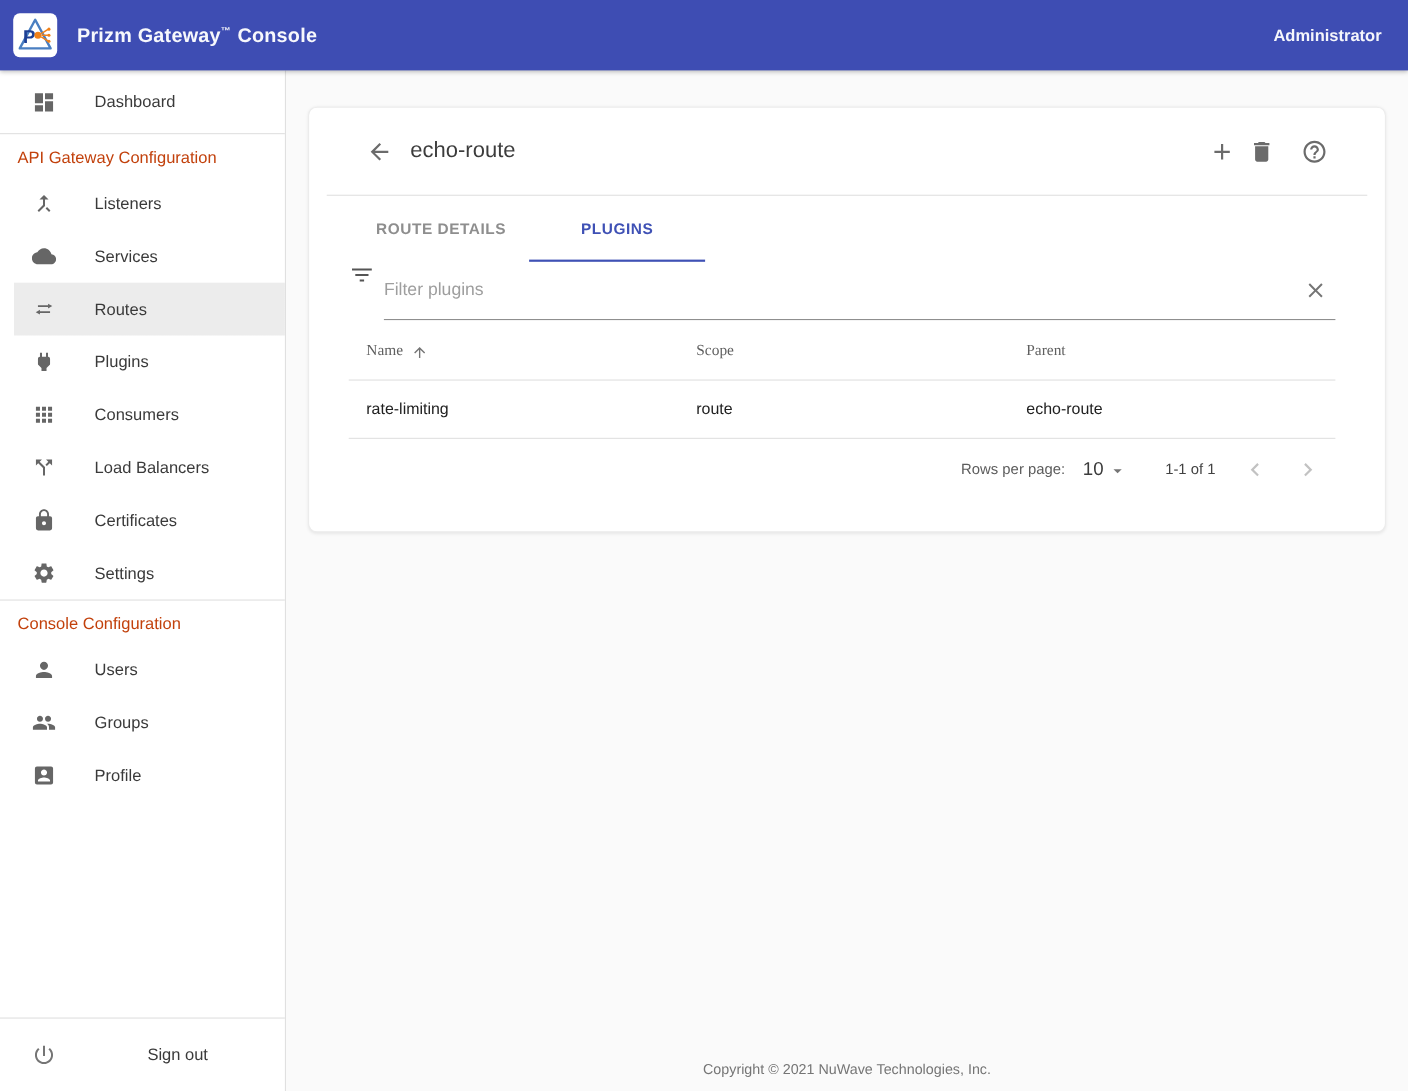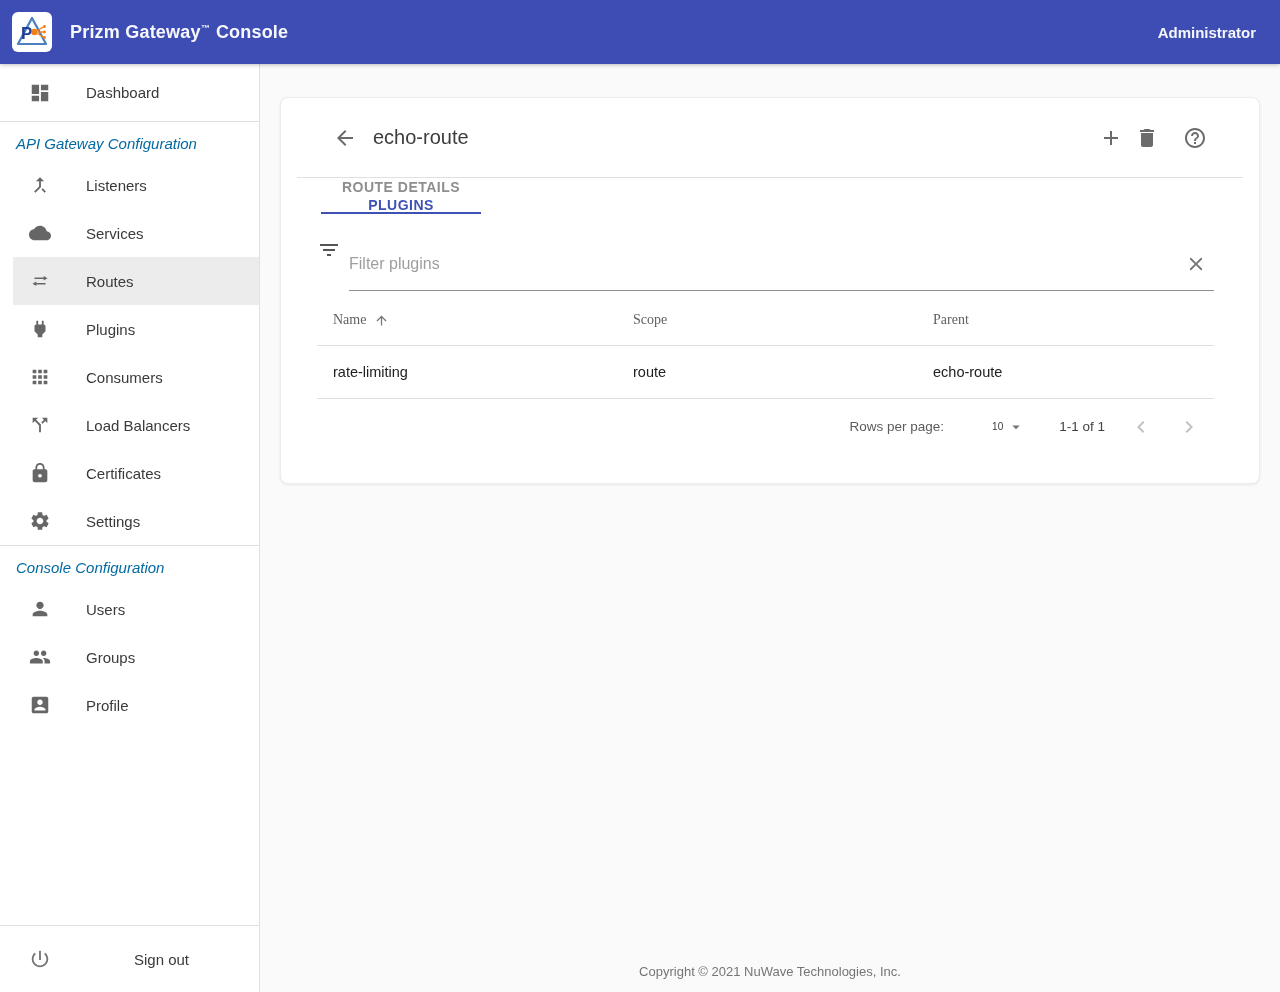--- a/index.html
+++ b/index.html
@@ -45,21 +45,21 @@
     height: 48px; display: flex; align-items: center;
     padding-left: 29px; cursor: pointer; flex: none;
   }
   .nav-item.tall { height: 57px; }
   .nav-item.active { background: linear-gradient(to right, transparent 13px, #ececec 13px); }
   .nav-icon { width: 22px; height: 22px; margin-right: 35px; flex: none; }
   .nav-icon svg { width: 22px; height: 22px; fill: #666666; }
   .nav-label { font-size: 15px; color: #3a3a3a; }
   .side-divider { border-top: 1px solid #e0e0e0; flex: none; }
   .section-label {
-    padding: 13px 16px 9px 16px; font-size: 15px; color: #0369a1; flex: none; font-style: italic;
+    padding: 13px 16px 9px 16px; font-size: 15px; color: #c2410c; flex: none;
   }
   .signout-wrap { margin-top: auto; flex: none; }
   .signout-wrap .nav-item { height: 66px; gap: 48px; }
   .signout-wrap .nav-icon svg { fill: #757575; }
 
   
   .main {
     position: absolute; left: 260px; top: 64px; right: 0; bottom: 0;
     background: #fafafa;
   }
@@ -78,21 +78,21 @@
     width: 24px; height: 24px; display: flex; align-items: center; justify-content: center;
   }
   .icon-btn svg { width: 24px; height: 24px; fill: #6b6b6b; }
   .card-title { font-size: 20px; font-weight: 400; color: #3c3c3c; margin: 0 0 0 16px; }
   .hdr-actions { margin-left: auto; display: flex; align-items: center; }
   .hdr-actions .icon-btn { margin-left: 0; }
   .hdr-actions .add-btn { margin-right: 12px; }
   .hdr-actions .del-btn { margin-right: 24px; }
   .inset-divider { border-top: 1px solid #e0e0e0; margin: 0 16px; }
 
-  .tabs { display: flex; padding-left: 40px; height: 60px; flex-direction: column; }
+  .tabs { display: flex; padding-left: 40px; height: 60px; }
   .tab {
     width: 160px; display: flex; align-items: center; justify-content: center;
     font-size: 14px; font-weight: 700; letter-spacing: .5px;
     color: #8e8e8e; cursor: pointer; position: relative; background: none; border: none;
     font-family: "Liberation Sans", sans-serif;
   }
   .tab.active { color: #3f51b5; }
   .tab.active::after {
     content: ""; position: absolute; left: 0; right: 0; bottom: 0;
     height: 2px; background: #3f51b5;
@@ -121,22 +121,22 @@
   .sort-icon { width: 15px; height: 15px; margin-left: 8px; }
   .sort-icon svg { width: 15px; height: 15px; fill: #757575; }
   .t-body-row { height: 53px; border-bottom: 1px solid #e0e0e0; cursor: pointer; }
   .t-body-row .t-cell { font-size: 14.5px; color: #212121; }
 
   .pagination {
     height: 55px; display: flex; align-items: center; justify-content: flex-end;
     padding-right: 13px; font-size: 13.5px; color: #424242;
   }
   .rpp-label { color: #5c5c5c; margin-right: 16px; }
-  .rpp-select { display: flex; align-items: center; cursor: pointer; background: none; border: none;
-    font-family: "Liberation Sans", sans-serif; font-size: 10px; color: #3c3c3c; padding: 0; margin-left: 32px; }
+  .rpp-select { display: flex; align-items: flex-end; cursor: pointer; background: none; border: none;
+    font-family: "Liberation Sans", sans-serif; font-size: 17px; color: #3c3c3c; padding: 0; }
   .rpp-select svg { width: 18px; height: 18px; fill: #757575; margin-left: 4px; }
   .range-label { margin-left: 34px; }
   .pager-btn { margin-left: 24px; }
   .pager-btn:first-of-type { margin-left: 26px; }
   .pager-btn svg { fill: #c2c2c2; }
 
   .footer {
     position: absolute; bottom: 13px; left: 0; width: 100%;
     text-align: center; font-size: 13px; color: #757575;
   }

